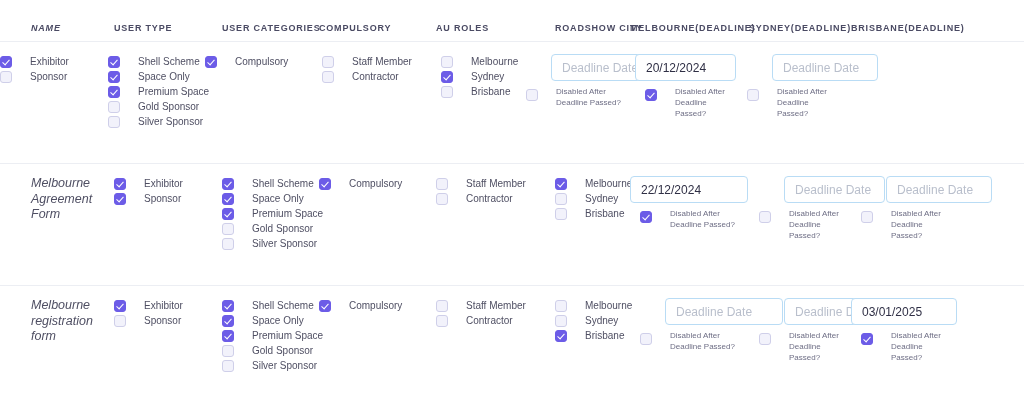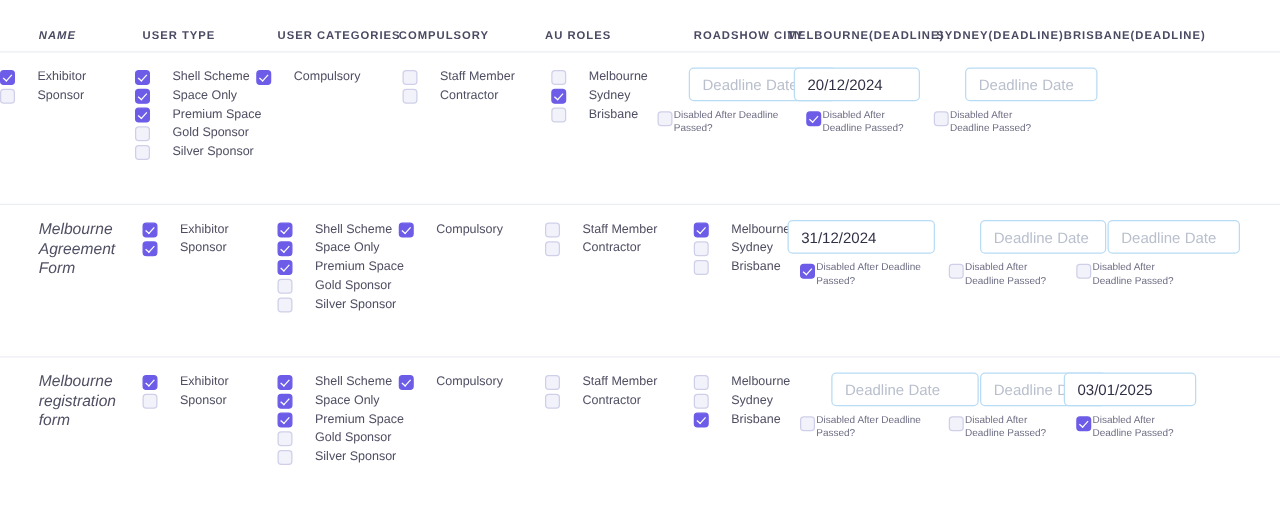--- a/index.html
+++ b/index.html
@@ -144,21 +144,21 @@
   .disabled-row {
     display: flex;
     align-items: flex-start;
     margin-top: 6px;
     padding-left: 10px;
   }
   .disabled-row .cbox { margin-top: 2px; }
   .disabled-label {
     font-size: 8px;
     color: #6e6e85;
-    margin-left: 1px;
+    margin-left: 18px;
     line-height: 1.35;
     max-width: 86px;
   }
   .c-syd .disabled-label { max-width: 68px; }
 </style>
 </head>
 <body>
 
 <div class="table-wrap">
 
@@ -320,21 +320,21 @@
           <div class="cbrow">
             <span class="cbox off"></span>
             <span class="cblabel">Sydney</span>
           </div>
           <div class="cbrow">
             <span class="cbox off"></span>
             <span class="cblabel">Brisbane</span>
           </div>
         </div>
         <div class="td c-mel datecell">
-          <div class="dateinput filled">31/12/2024</div>
+          <div class="dateinput filled">22/12/2024</div>
           <div class="disabled-row">
             <span class="cbox on"></span>
             <span class="disabled-label">Disabled After Deadline Passed?</span>
           </div>
         </div>
         <div class="td c-syd datecell">
           <div class="dateinput empty">Deadline Date</div>
           <div class="disabled-row">
             <span class="cbox off"></span>
             <span class="disabled-label">Disabled After Deadline Passed?</span>

